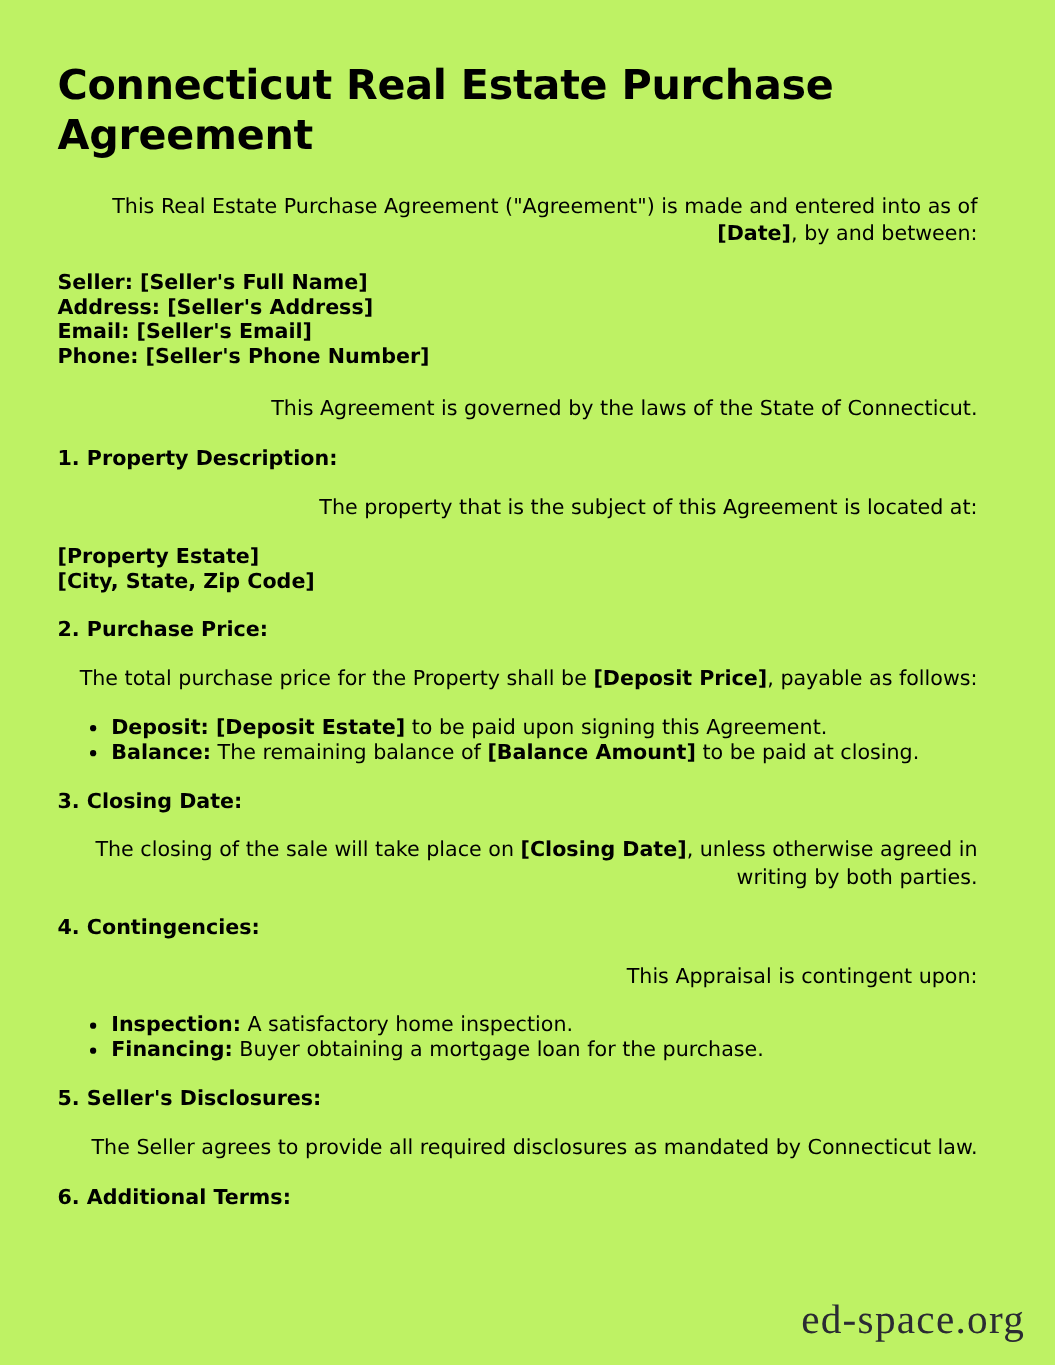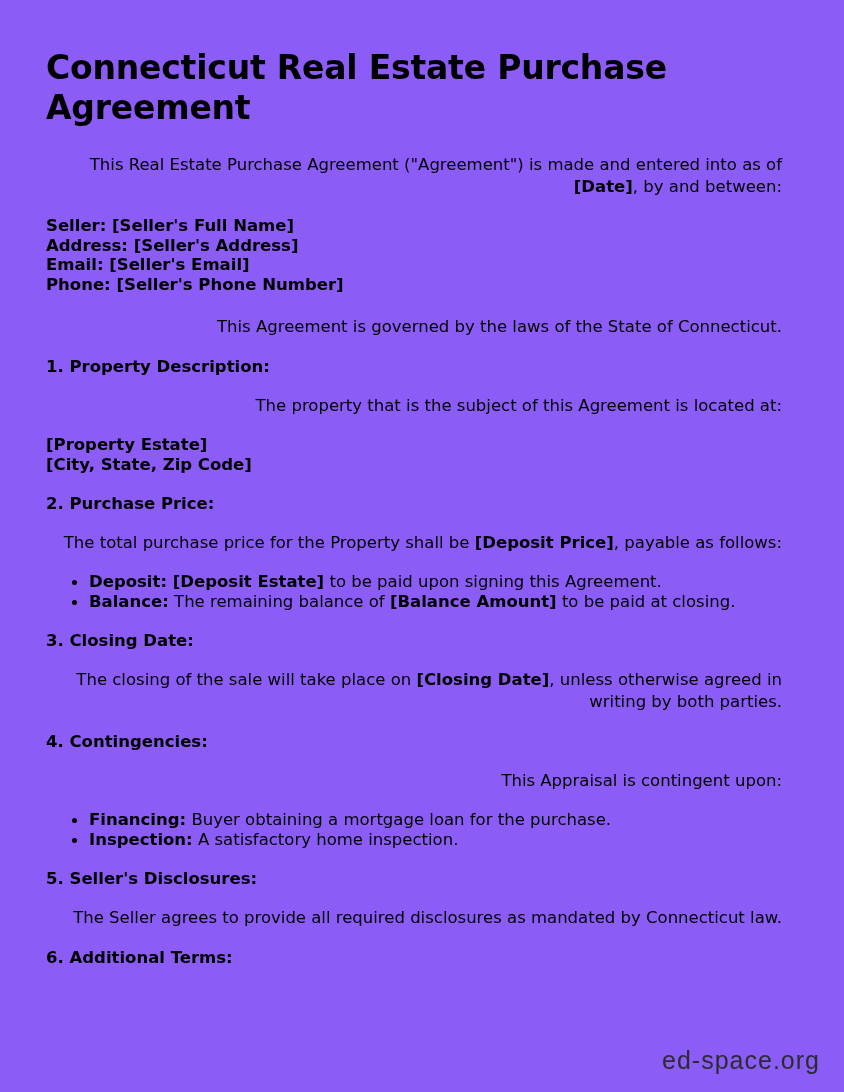--- a/index.html
+++ b/index.html
@@ -10,21 +10,21 @@
   }
   body {
     font-family: "DejaVu Sans", sans-serif;
     color: #000000;
     -webkit-font-smoothing: antialiased;
   }
   .page {
     position: relative;
     width: 844px;
     height: 1092px;
-    background: #8b5cf6;
+    background: #bef264;
     overflow: hidden;
     box-sizing: border-box;
   }
   .content {
     position: absolute;
     left: 46px;
     top: 48px;
     width: 736px;
   }
   h1.doc-title {
@@ -88,22 +88,22 @@
     font-size: 16.5px;
     line-height: 20px;
     font-weight: bold;
     margin: 0 0 18px 0;
   }
   .addr-block .line { display: block; }
   .watermark {
     position: absolute;
     right: 24px;
     bottom: 17px;
-    font-family: Liberation Sans, sans-serif;
-    font-size: 25px;
+    font-family: Liberation Serif, serif;
+    font-size: 33px;
     letter-spacing: 1px;
     color: #2b2b33;
     white-space: nowrap;
   }
 </style>
 </head>
 <body>
 
 <div class="page">
   <div class="content">
@@ -142,22 +142,22 @@
 
     <h2 class="section">3. Closing Date:</h2>
 
     <p class="para"><span>The closing of the sale will take place on </span><strong>[Closing Date]</strong><span>, unless otherwise agreed in writing by both parties.</span></p>
 
     <h2 class="section">4. Contingencies:</h2>
 
     <p class="para">This Appraisal is contingent upon:</p>
 
     <ul class="bullets">
+      <li><strong>Inspection:</strong><span> A satisfactory home inspection.</span></li>
       <li><strong>Financing:</strong><span> Buyer obtaining a mortgage loan for the purchase.</span></li>
-      <li><strong>Inspection:</strong><span> A satisfactory home inspection.</span></li>
     </ul>
 
     <h2 class="section">5. Seller's Disclosures:</h2>
 
     <p class="para">The Seller agrees to provide all required disclosures as mandated by Connecticut law.</p>
 
     <h2 class="section">6. Additional Terms:</h2>
 
   </div>
 

